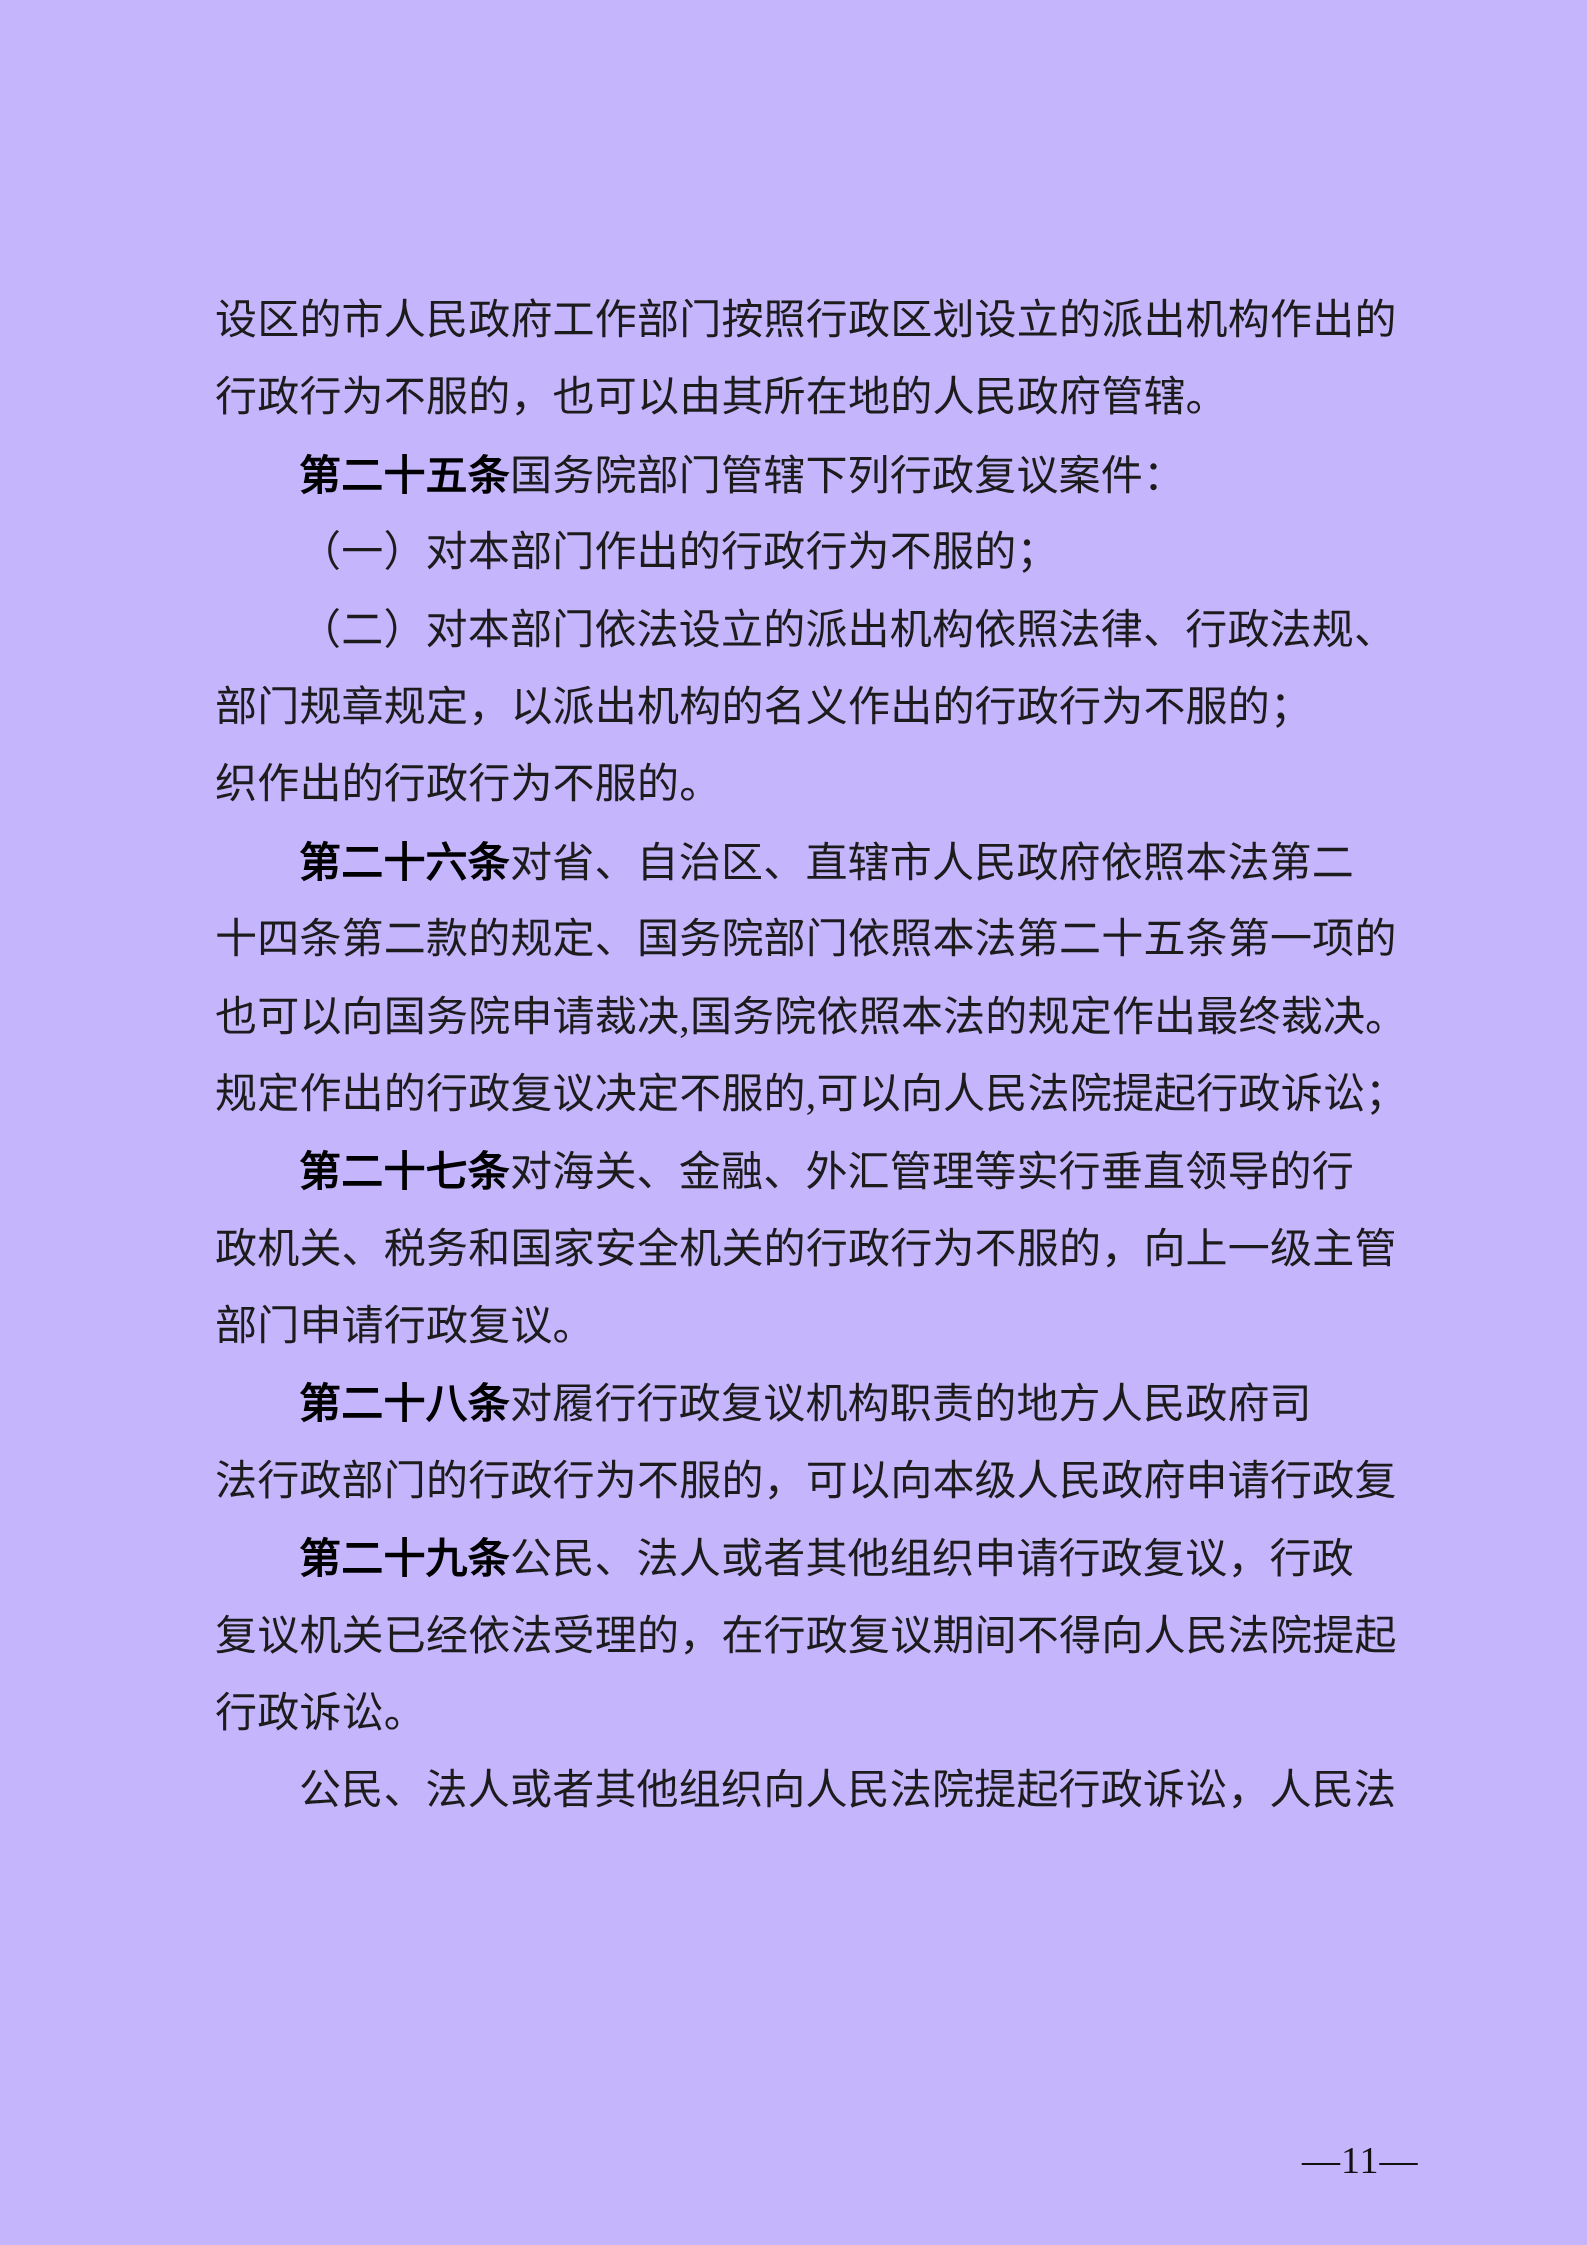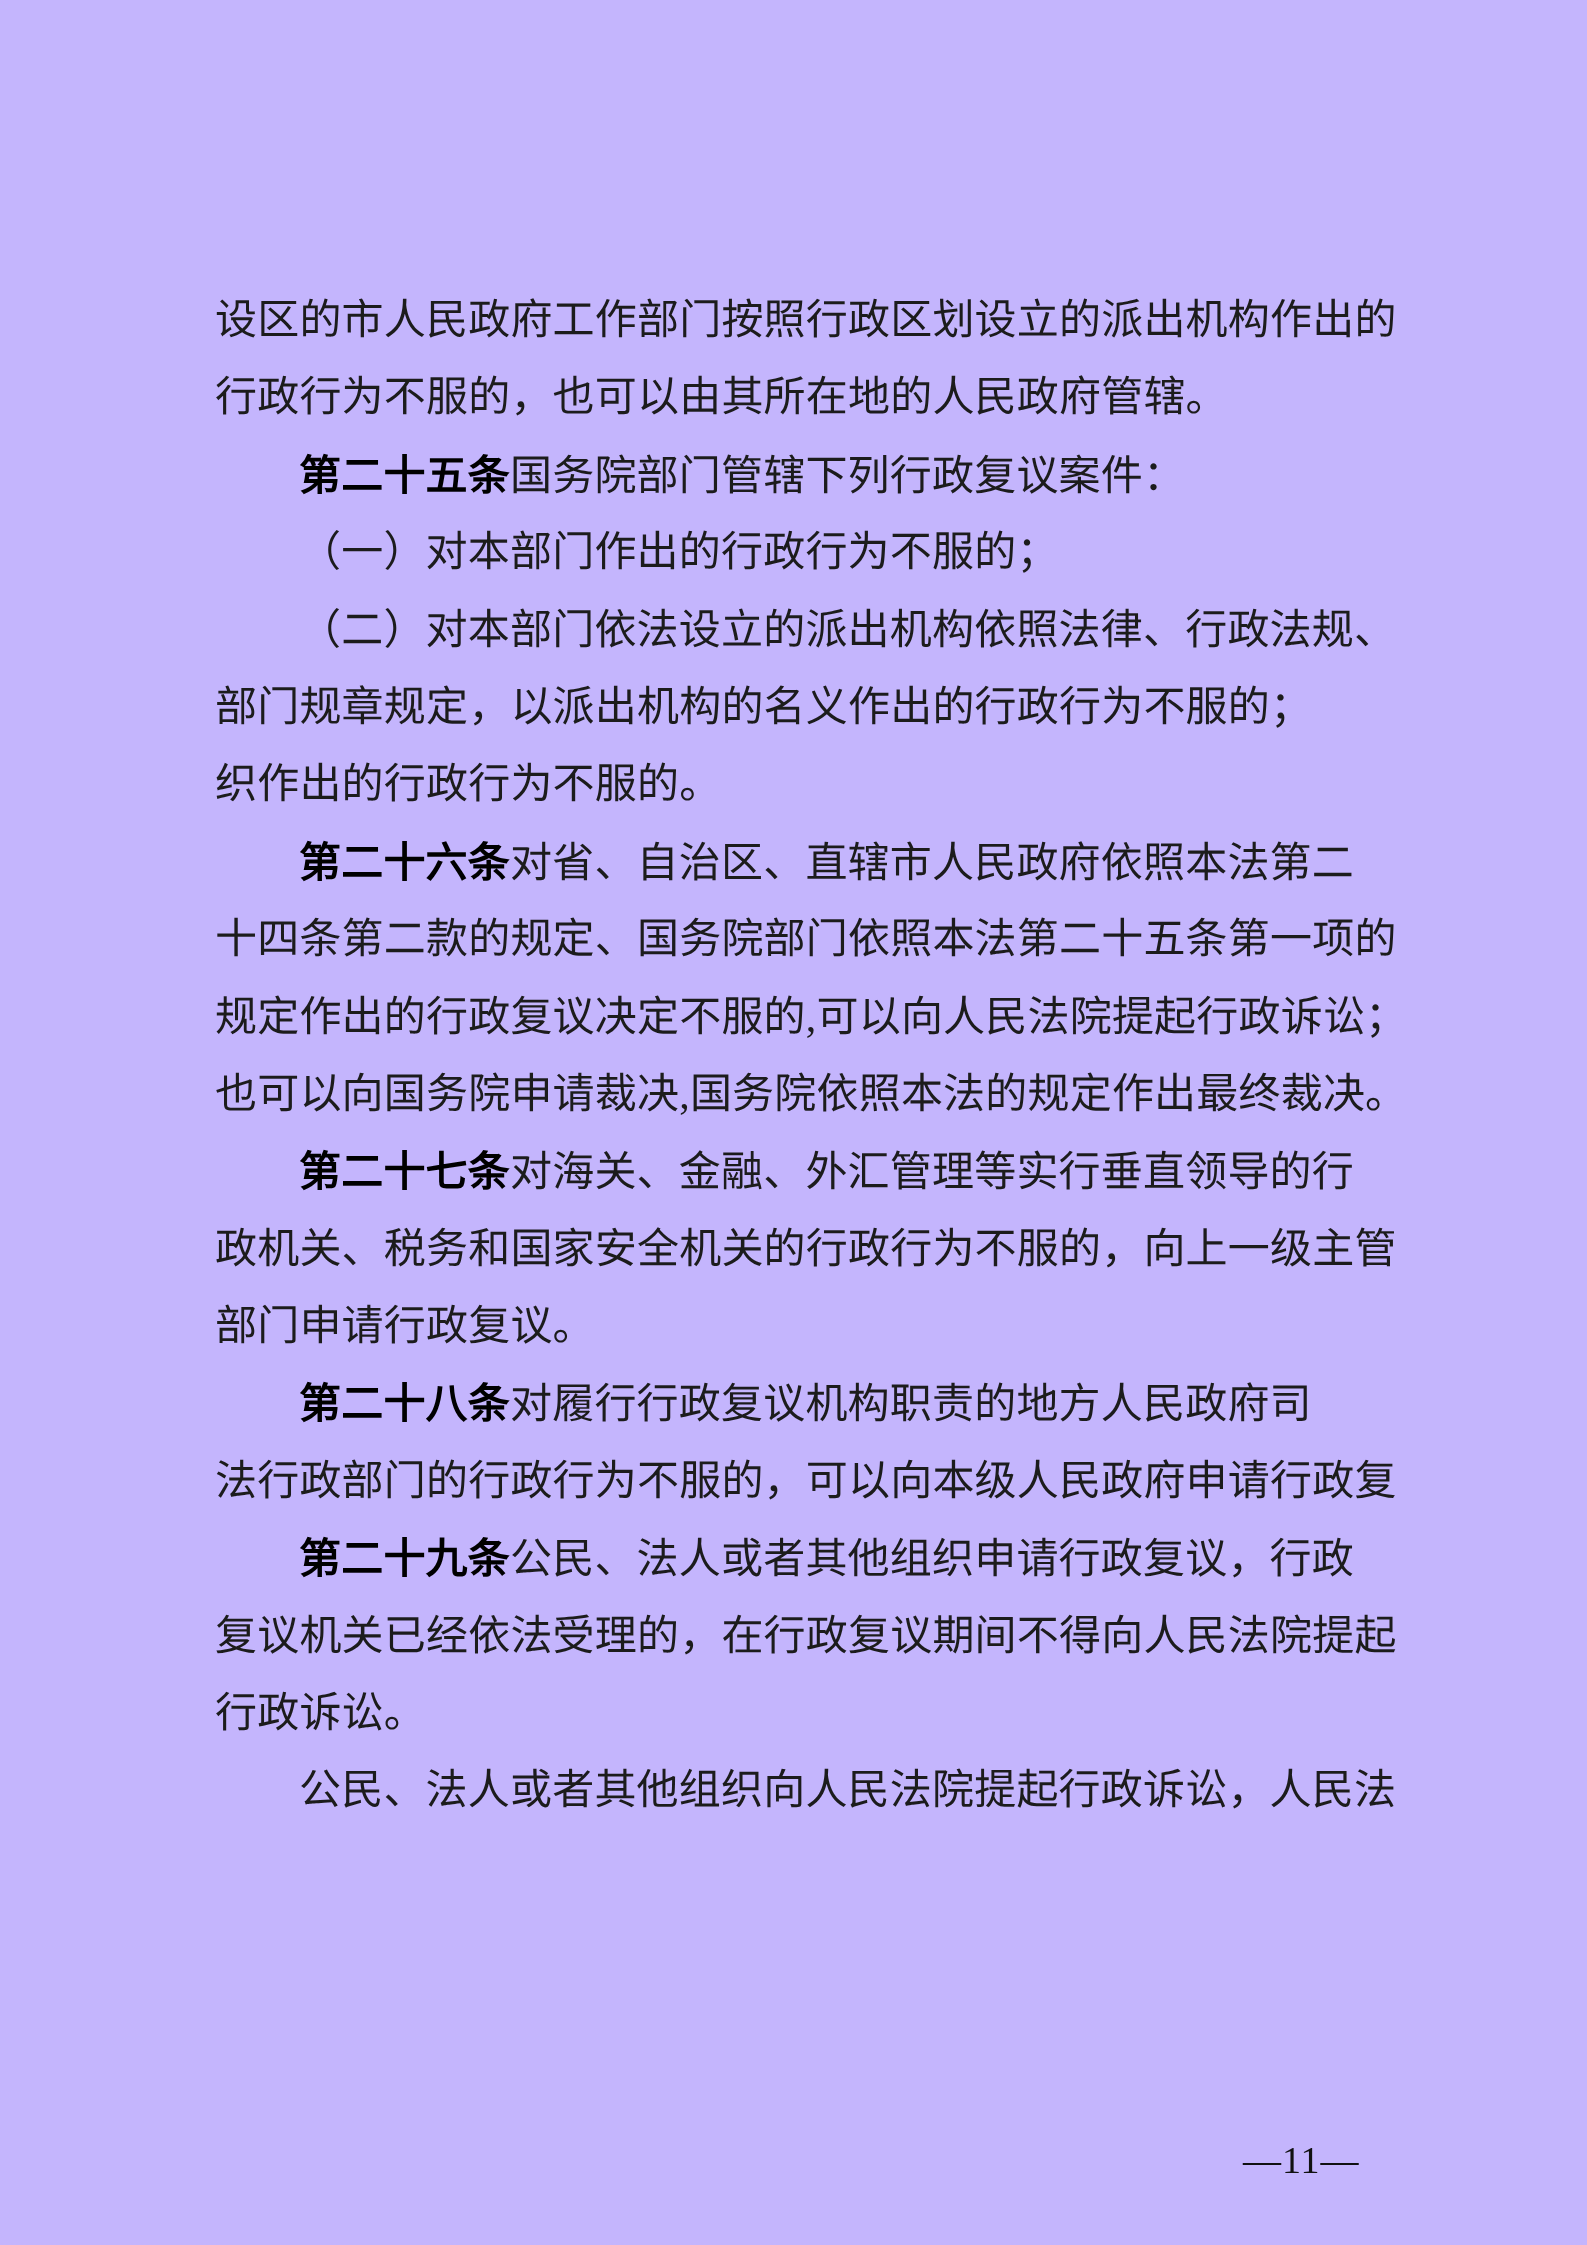--- a/index.html
+++ b/index.html
@@ -37,21 +37,21 @@
     display: inline;
   }
   .seg.bold {
     font-weight: 700;
     color: #000000;
     font-family: "Liberation Sans", sans-serif;
   }
   .page-num {
     position: absolute;
     top: 2136px;
-    left: 1243px;
+    left: 1302px;
     font-size: 38px;
     line-height: 48px;
     color: #111111;
     letter-spacing: 1px;
     font-family: "Liberation Serif", serif;
   }
 </style>
 </head>
 <body>
 
@@ -59,22 +59,22 @@
   <div class="text-block" id="text-block">
       <div class="line"><span class="seg">设区的市人民政府工作部门按照行政区划设立的派出机构作出的</span></div>
       <div class="line"><span class="seg">行政行为不服的，也可以由其所在地的人民政府管辖。</span></div>
       <div class="line indent"><span class="seg bold">第二十五条</span><span class="seg">国务院部门管辖下列行政复议案件：</span></div>
       <div class="line indent"><span class="seg">（一）对本部门作出的行政行为不服的；</span></div>
       <div class="line indent"><span class="seg">（二）对本部门依法设立的派出机构依照法律、行政法规、</span></div>
       <div class="line"><span class="seg">部门规章规定，以派出机构的名义作出的行政行为不服的；</span></div>
       <div class="line"><span class="seg">织作出的行政行为不服的。</span></div>
       <div class="line indent"><span class="seg bold">第二十六条</span><span class="seg">对省、自治区、直辖市人民政府依照本法第二</span></div>
       <div class="line"><span class="seg">十四条第二款的规定、国务院部门依照本法第二十五条第一项的</span></div>
+      <div class="line"><span class="seg">也可以向国务院申请裁决,国务院依照本法的规定作出最终裁决。</span></div>
       <div class="line"><span class="seg">规定作出的行政复议决定不服的,可以向人民法院提起行政诉讼；</span></div>
-      <div class="line"><span class="seg">也可以向国务院申请裁决,国务院依照本法的规定作出最终裁决。</span></div>
       <div class="line indent"><span class="seg bold">第二十七条</span><span class="seg">对海关、金融、外汇管理等实行垂直领导的行</span></div>
       <div class="line"><span class="seg">政机关、税务和国家安全机关的行政行为不服的，向上一级主管</span></div>
       <div class="line"><span class="seg">部门申请行政复议。</span></div>
       <div class="line indent"><span class="seg bold">第二十八条</span><span class="seg">对履行行政复议机构职责的地方人民政府司</span></div>
       <div class="line"><span class="seg">法行政部门的行政行为不服的，可以向本级人民政府申请行政复</span></div>
       <div class="line indent"><span class="seg bold">第二十九条</span><span class="seg">公民、法人或者其他组织申请行政复议，行政</span></div>
       <div class="line"><span class="seg">复议机关已经依法受理的，在行政复议期间不得向人民法院提起</span></div>
       <div class="line"><span class="seg">行政诉讼。</span></div>
       <div class="line indent"><span class="seg">公民、法人或者其他组织向人民法院提起行政诉讼，人民法</span></div>
     </div>

